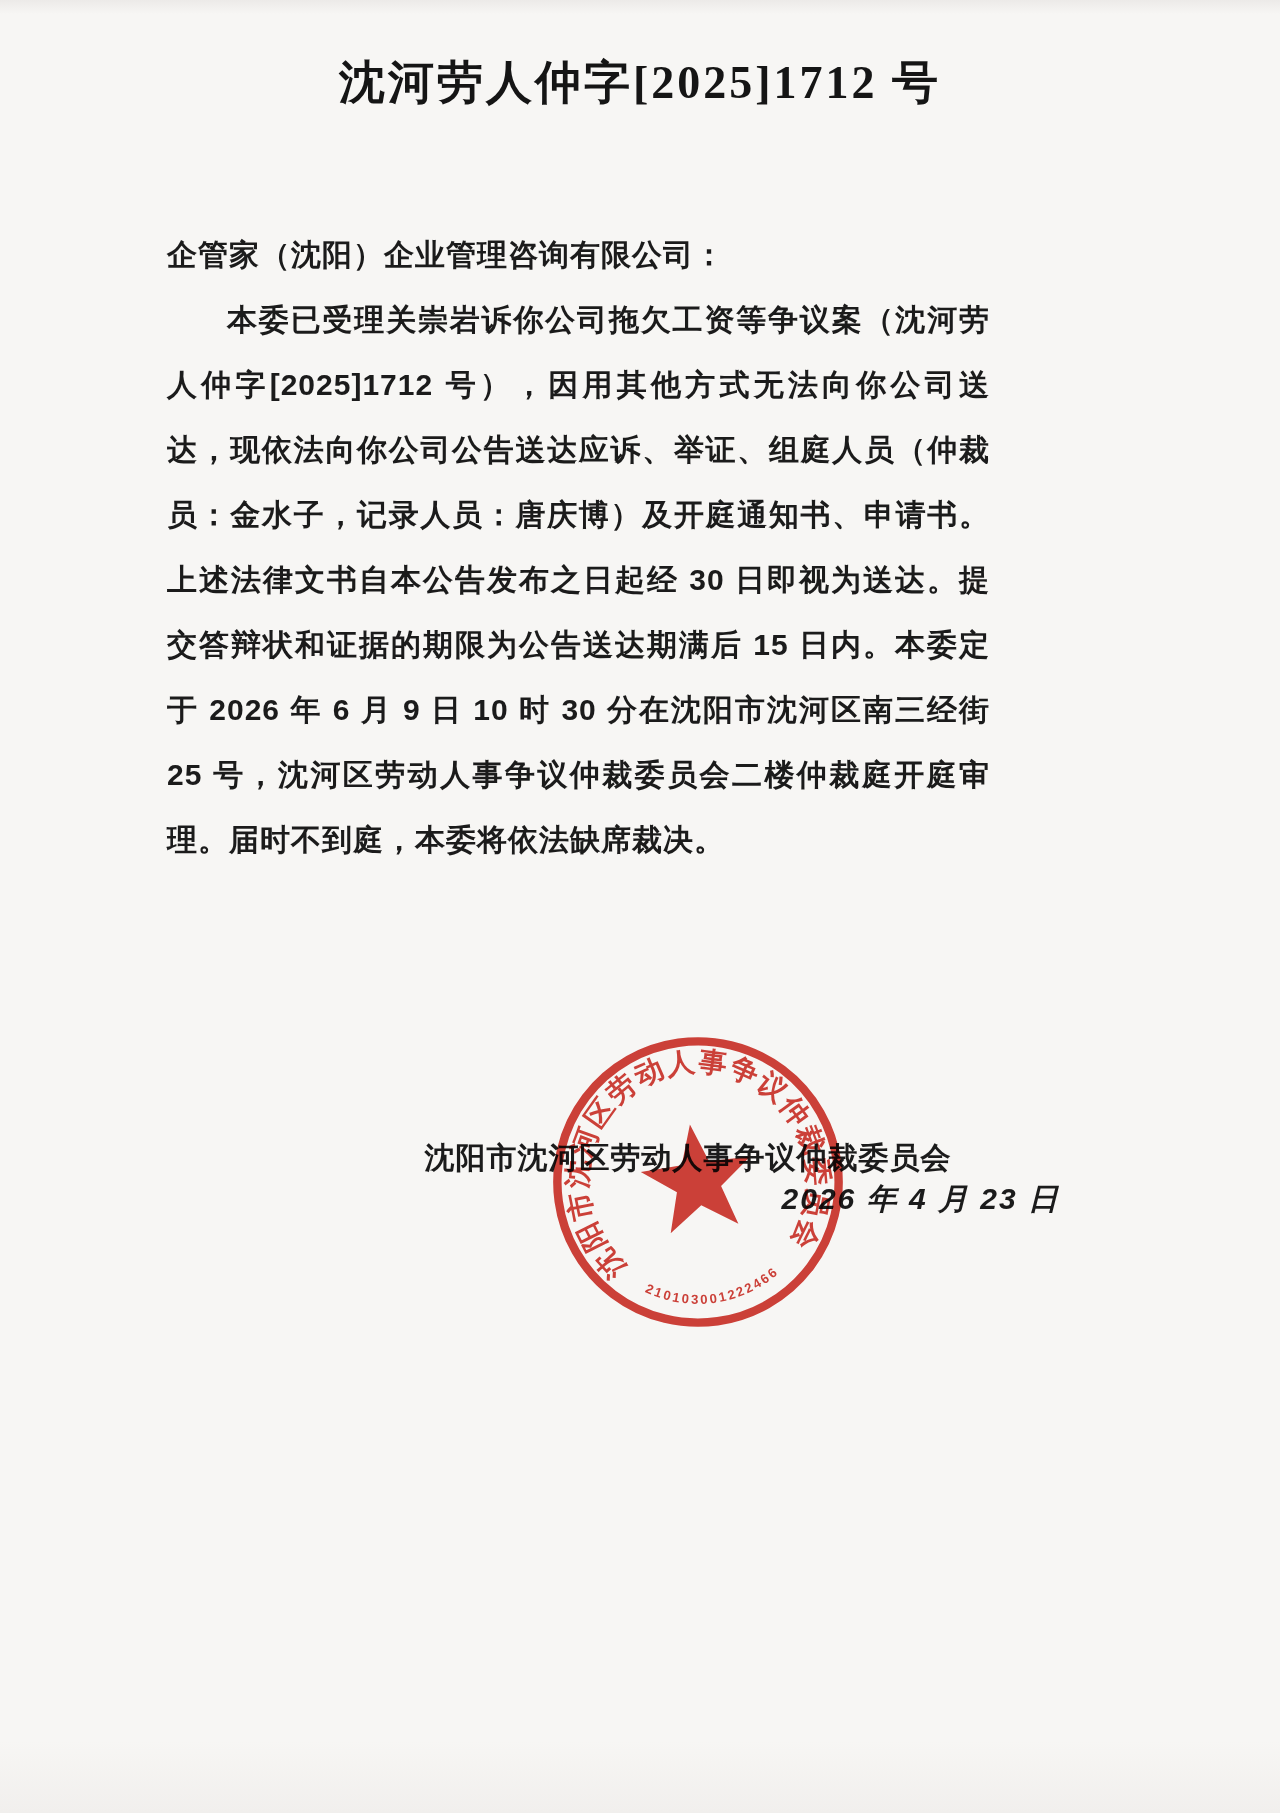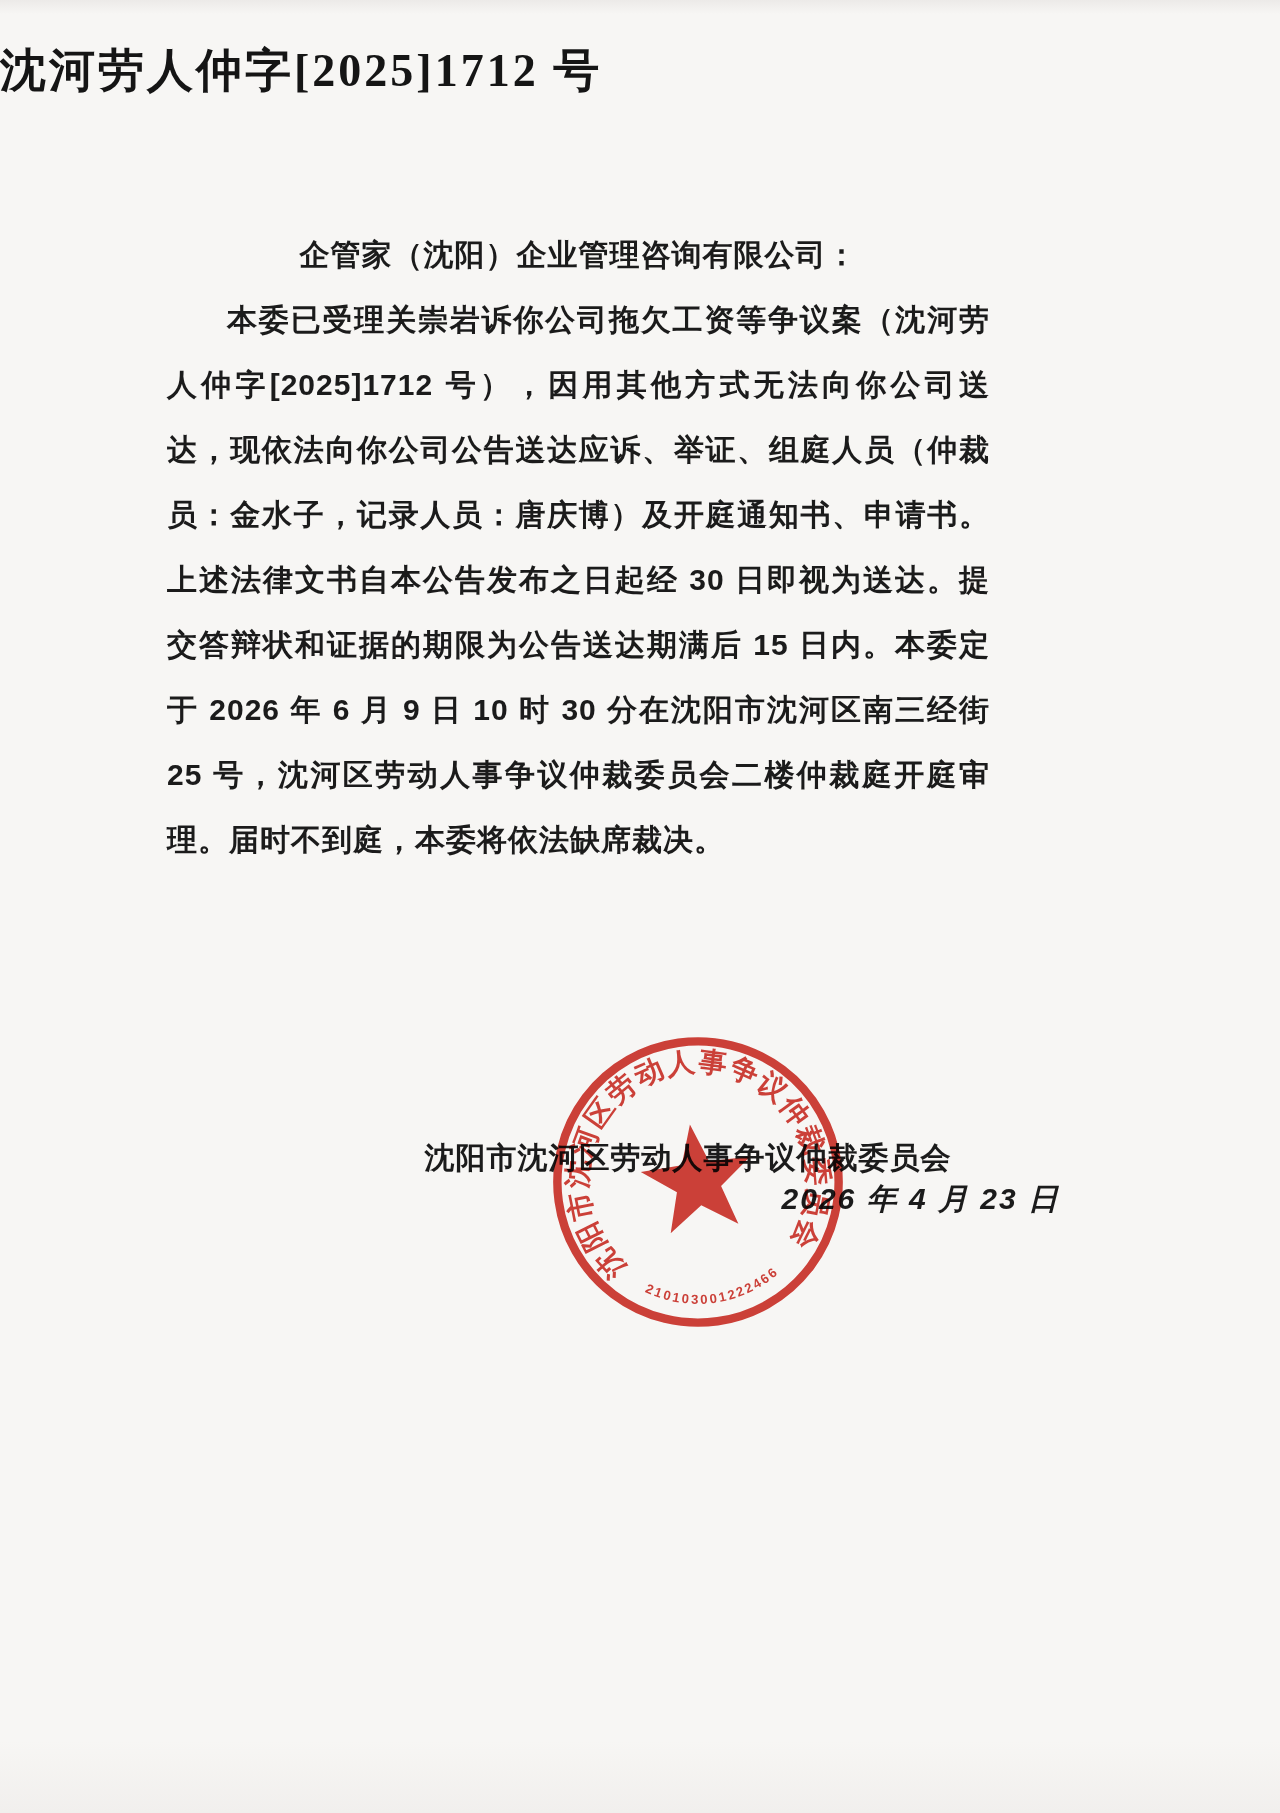--- a/index.html
+++ b/index.html
@@ -9,41 +9,41 @@
     font-family: "Liberation Sans", "DejaVu Sans", sans-serif;
   }
   .page {
     position: relative;
     width: 1280px; height: 1813px;
     background: linear-gradient(180deg, #eceae8 0px, #f7f6f4 14px, #f7f6f4 96%, #f1efed 100%);
     color: #1c1c1c;
     overflow: hidden;
   }
   .doc-number {
-    margin: 0;
+    margin: 12px;
     padding-top: 40px;
-    text-align: left;
+    text-align: center;
     font-family: "Liberation Serif", "DejaVu Serif", serif;
     font-weight: 700;
     font-size: 46px;
     letter-spacing: 3px;
     color: #151515;
   }
   .letter-body {
     position: absolute;
     left: 167px;
     top: 222px;
     width: 823px;
     font-size: 30px;
     font-weight: 700;
     line-height: 65px;
     letter-spacing: 1px;
     color: #1b1b1b;
   }
-  .recipient { margin: 0; text-align: center; }
+  .recipient { margin: 0; }
   .body-text {
     margin: 0;
     text-indent: 2em;
     text-align: justify;
     text-justify: inter-character;
     word-break: break-all;
   }
   .closing { margin: 0; text-indent: 2em; }
   .sign-block {
     position: absolute;

